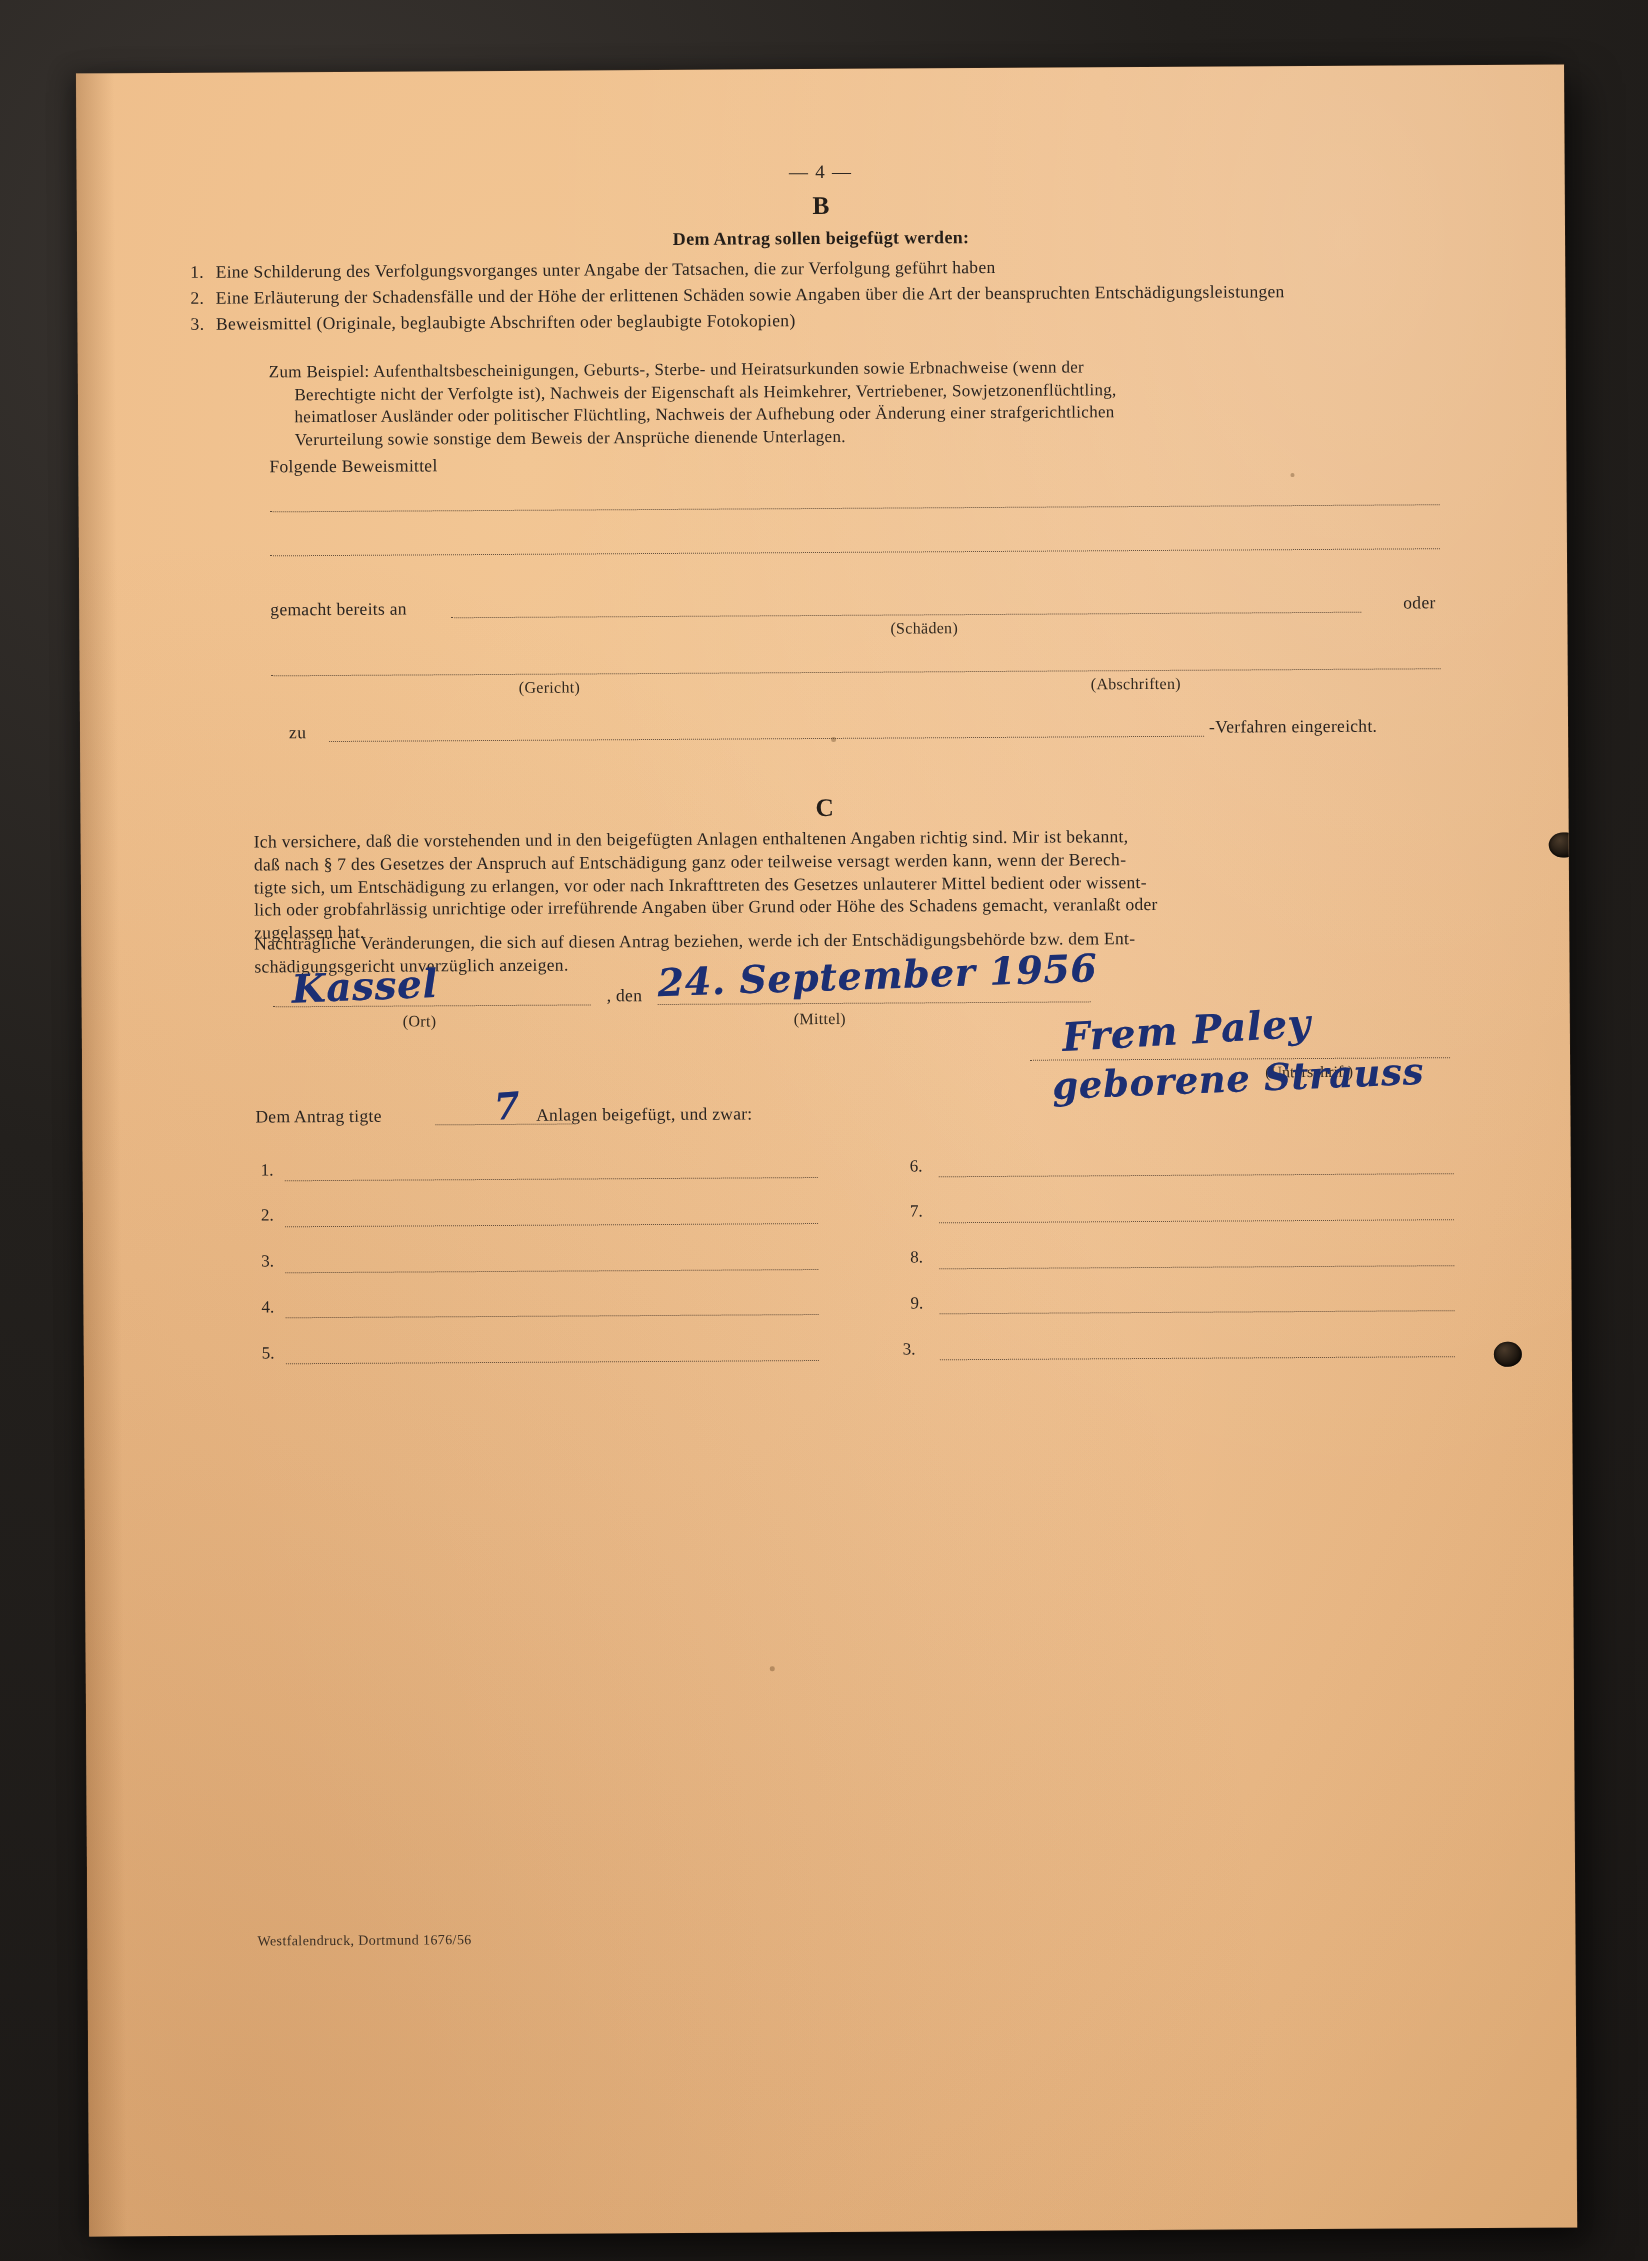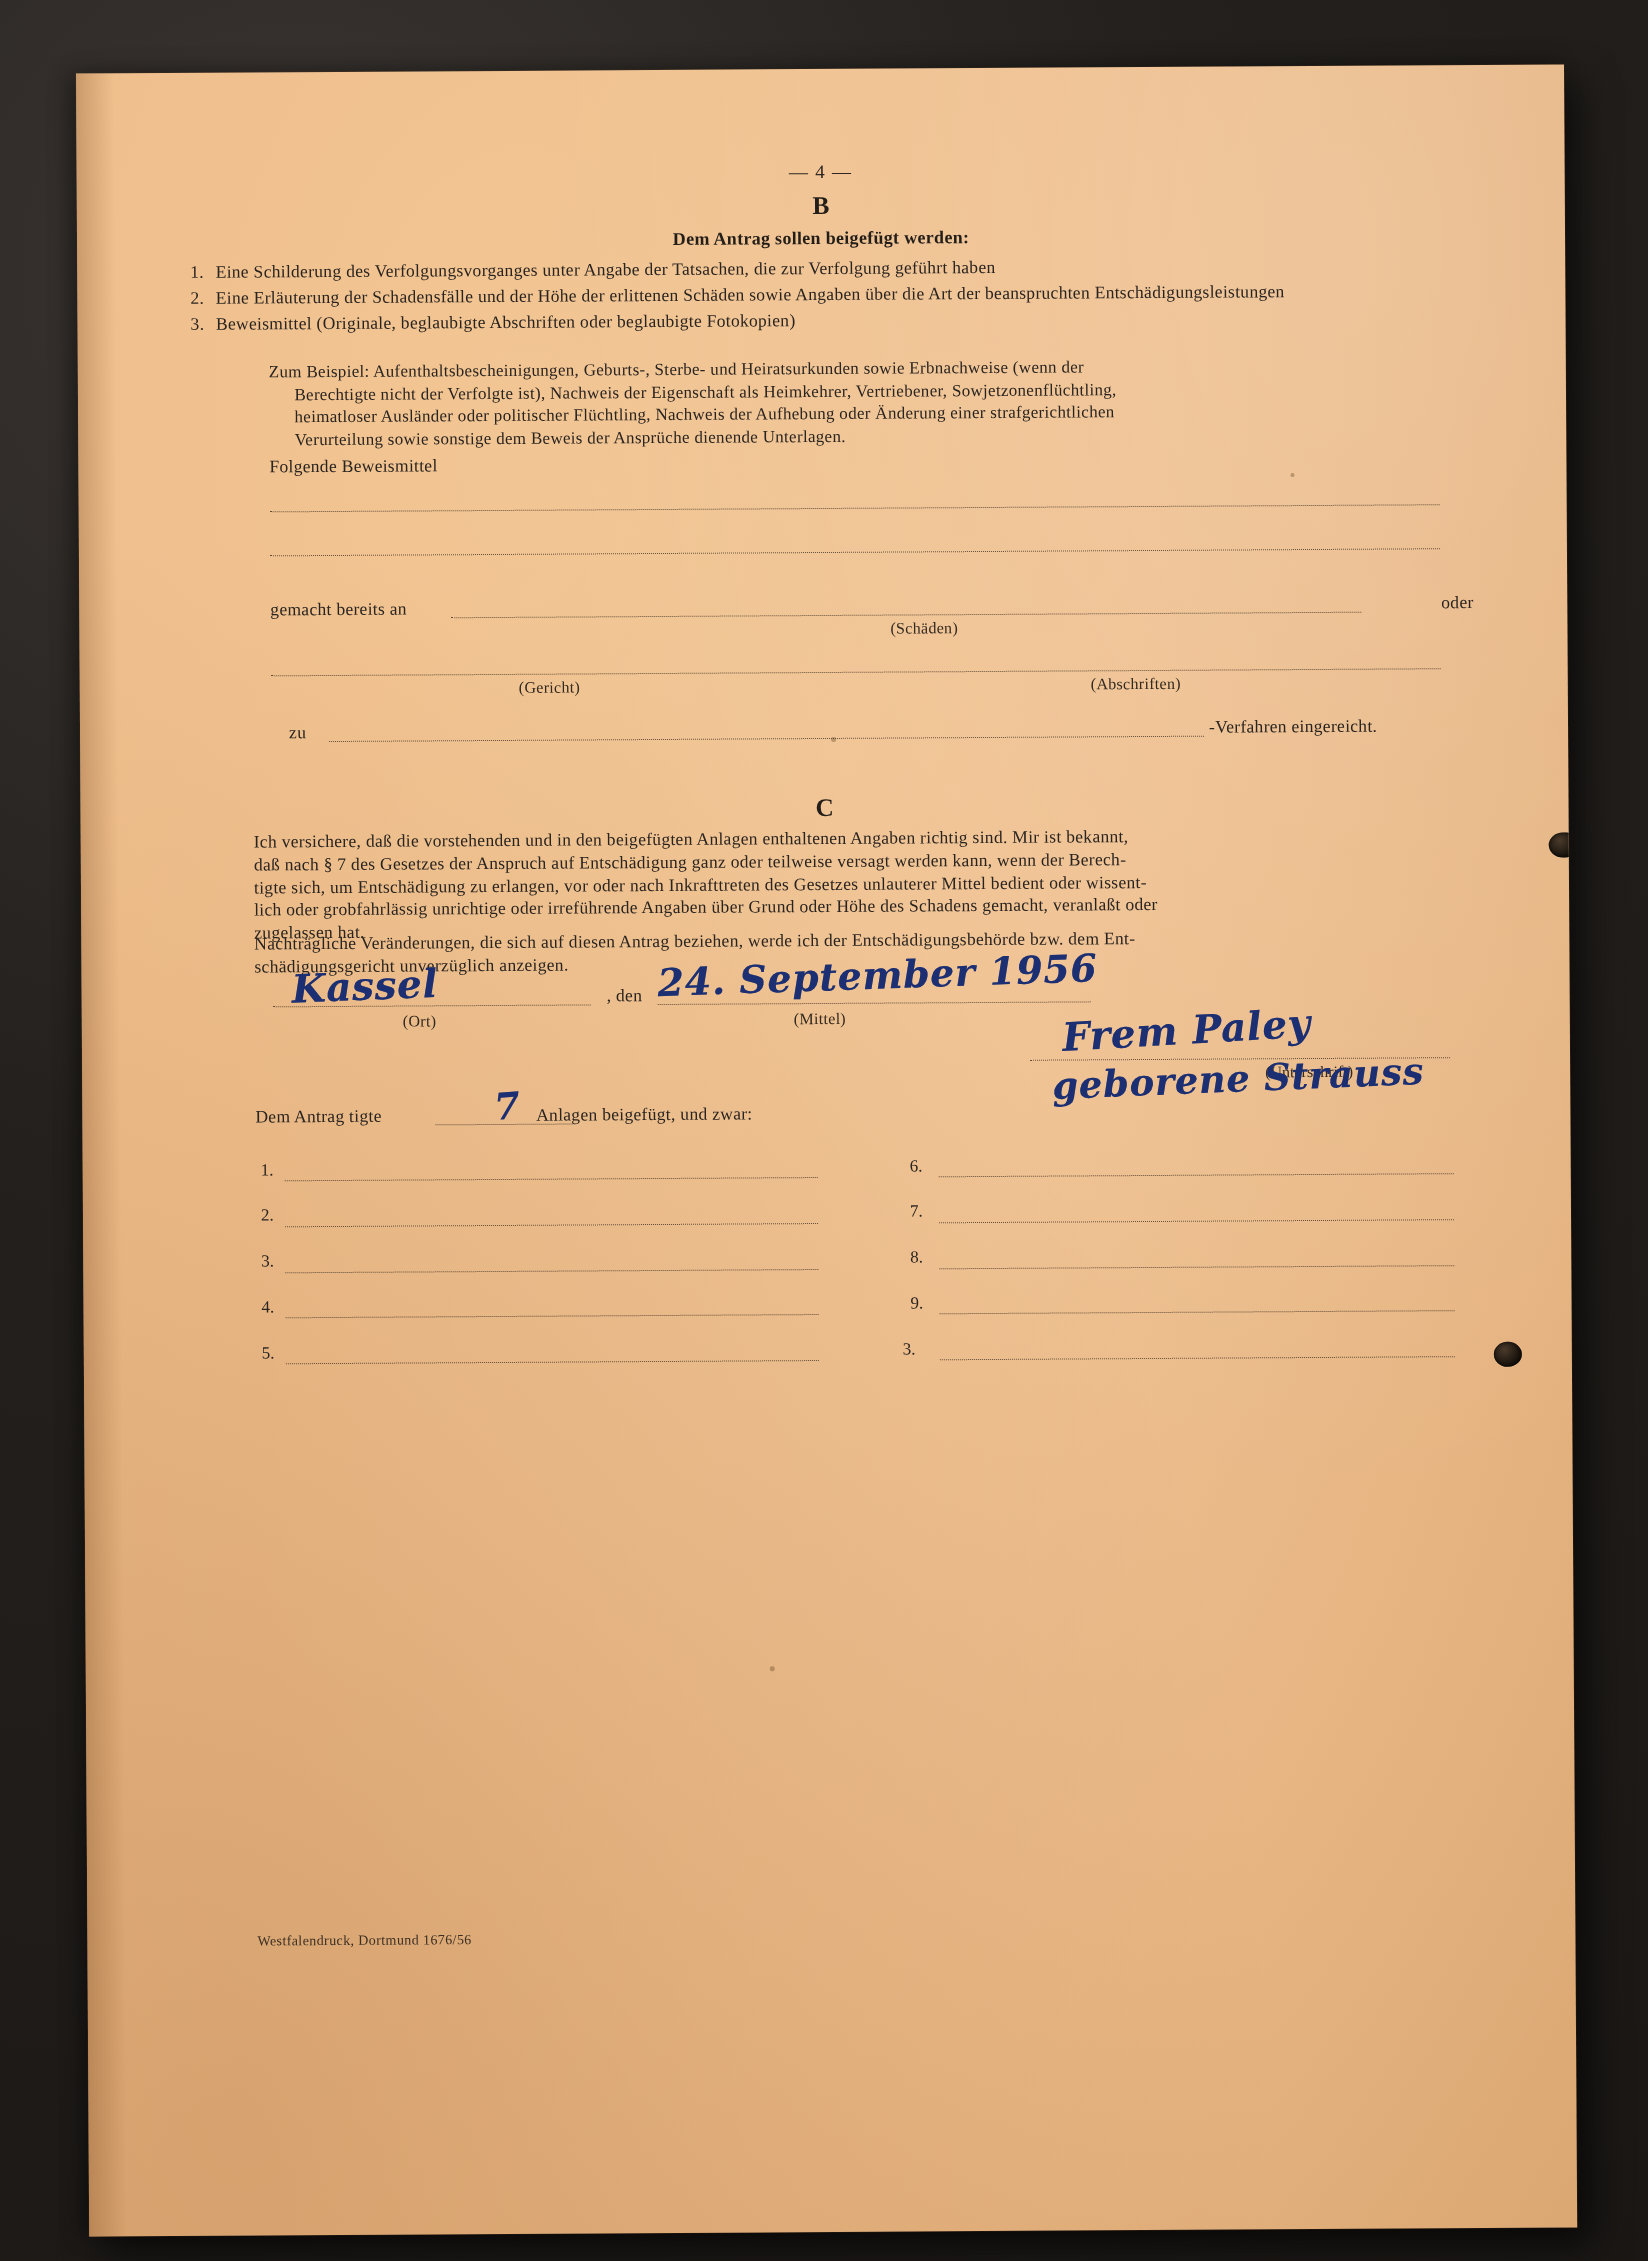--- a/index.html
+++ b/index.html
@@ -304,21 +304,21 @@
       <span class="hang">Verurteilung sowie sonstige dem Beweis der Ansprüche dienende Unterlagen.</span>
     </div>
 
     <div class="label-line lbl-beweismittel">Folgende Beweismittel</div>
 
     <div class="dots" style="left:191px; top:439px; width:1170px;"></div>
     <div class="dots" style="left:191px; top:483px; width:1170px;"></div>
 
     <div class="inline-txt" style="left:191px; top:527px;">gemacht bereits an</div>
     <div class="dots" style="left:372px; top:546px; width:910px;"></div>
-    <div class="inline-txt" style="left:1362px; top:527px;">oder</div>
+    <div class="inline-txt" style="left:1324px; top:527px;">oder</div>
     <div class="small-caption" style="left:811px; top:551px;">(Schäden)</div>
 
     <div class="dots" style="left:191px; top:603px; width:1170px;"></div>
     <div class="small-caption" style="left:439px; top:608px;">(Gericht)</div>
     <div class="small-caption" style="left:1011px; top:608px;">(Abschriften)</div>
 
     <div class="inline-txt" style="left:209px; top:650px;">zu</div>
     <div class="dots" style="left:249px; top:669px; width:875px;"></div>
     <div class="inline-txt" style="left:1129px; top:650px;">-Verfahren eingereicht.</div>
 

